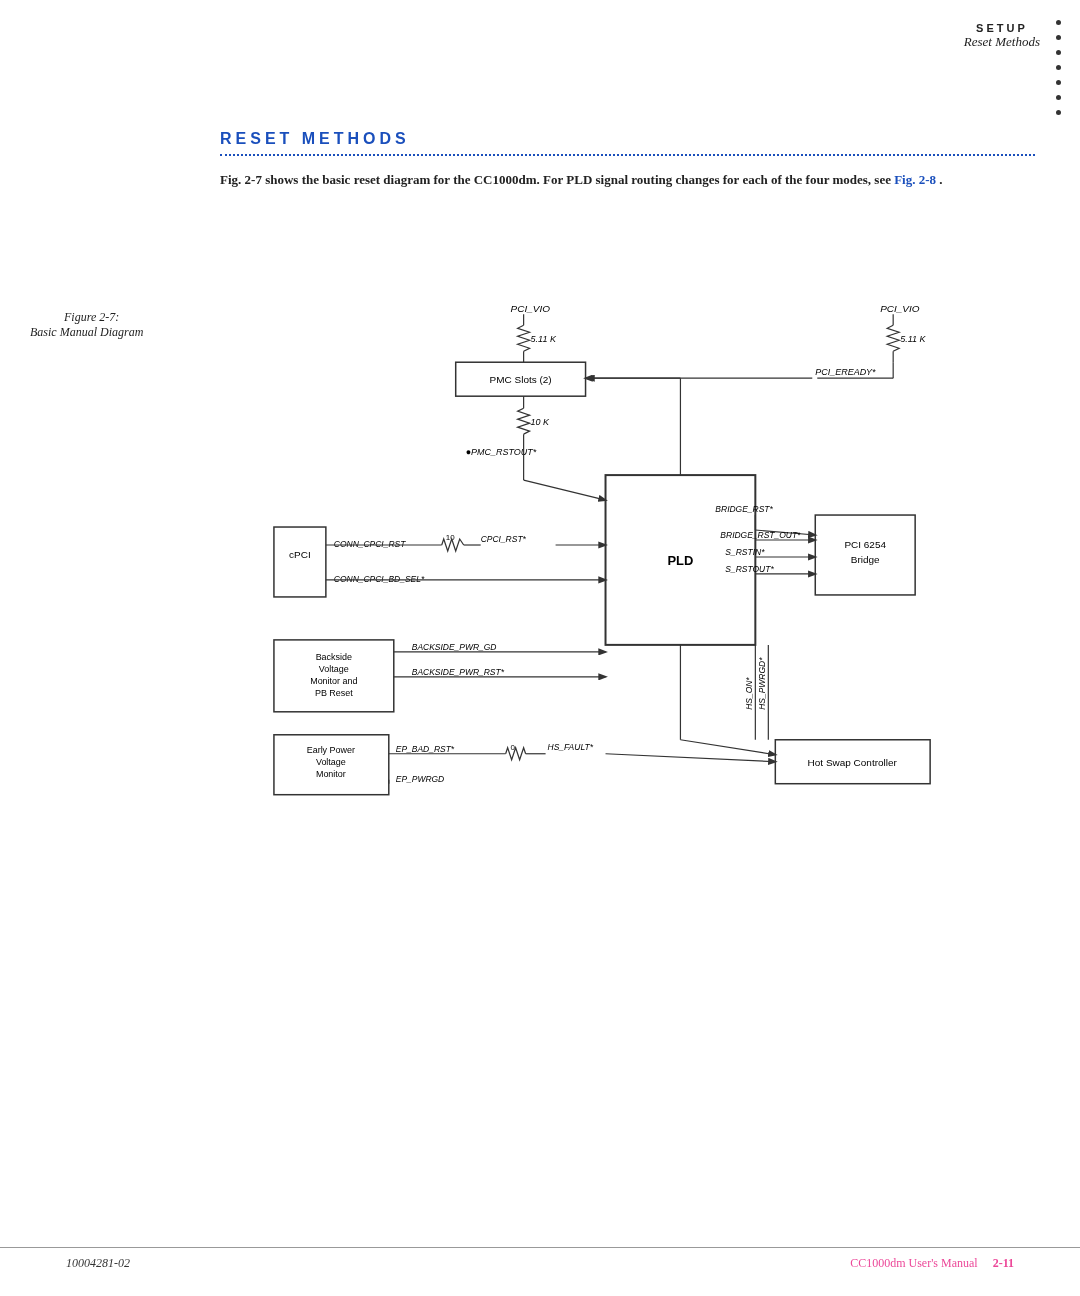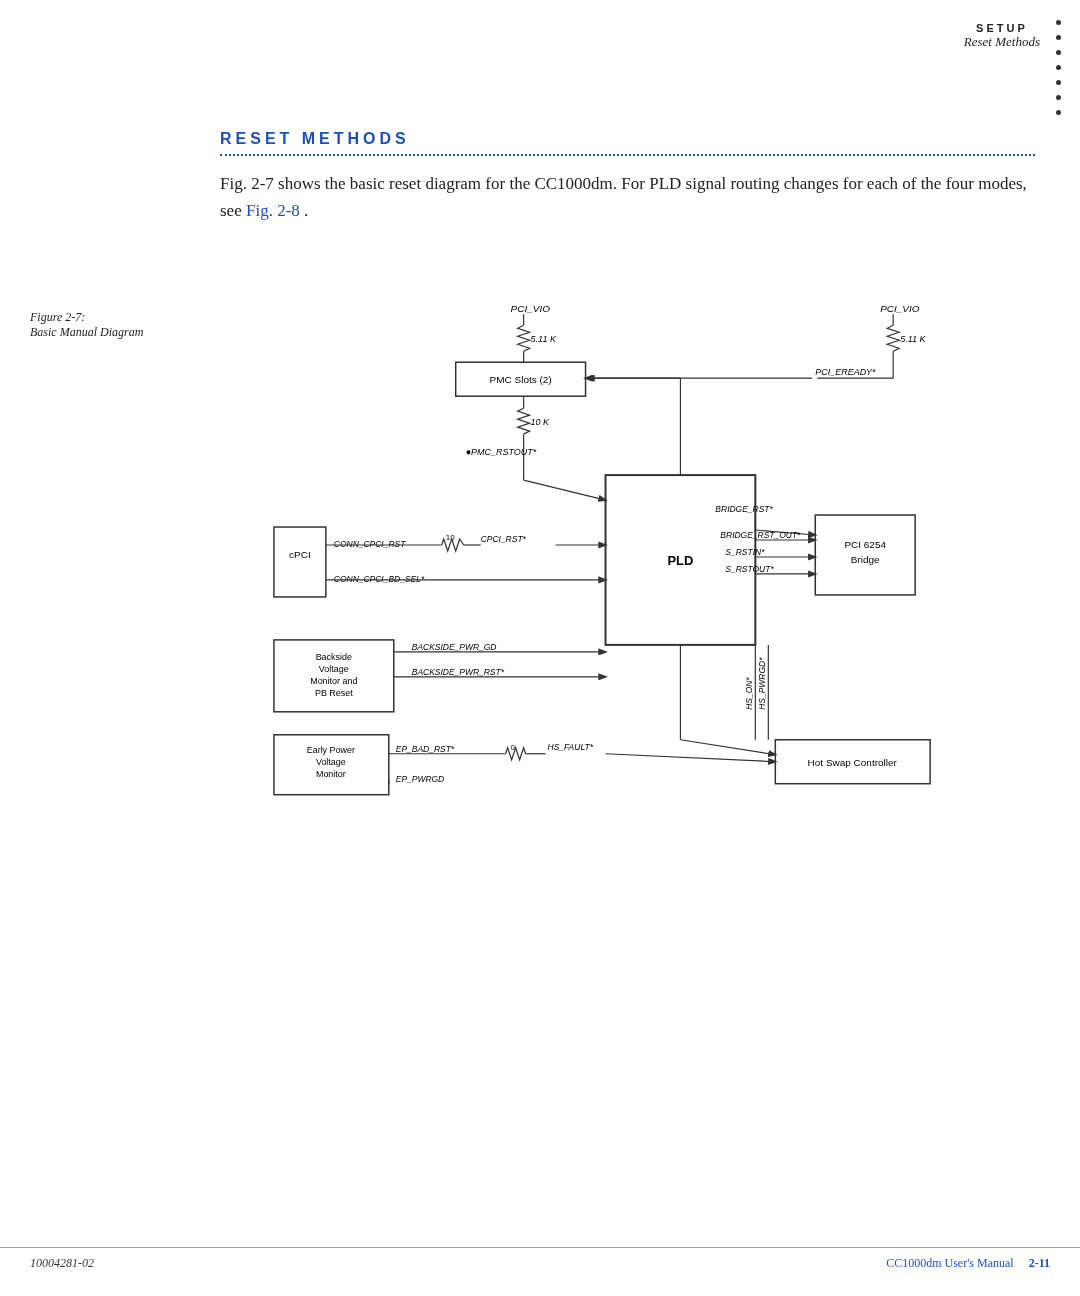--- a/index.html
+++ b/index.html
@@ -74,41 +74,43 @@
 
     
     .dotted-line {
       width: 100%;
       border-top: 2px dotted #1a4fbc;
       margin-bottom: 14px;
     }
 
     
     .body-text {
-      font-size: 17px;
+      font-size: 13px;
       line-height: 1.6;
       color: #222;
       margin-bottom: 20px;
+      font-weight: bold;
     }
     .body-text a, .fig-link {
       color: #1a4fbc;
       text-decoration: none;
     }
 
     
     .figure-label {
       position: absolute;
       left: 30px;
       top: 310px;
       width: 160px;
     }
     .figure-label-title {
       font-size: 12px;
       font-style: italic;
       color: #222;
+      margin-left: 34px;
     }
     .figure-label-sub {
       font-size: 12px;
       font-style: italic;
       color: #222;
     }
 
     
     .diagram-container {
       position: absolute;
@@ -120,32 +122,32 @@
 
     
     .footer {
       position: absolute;
       bottom: 25px;
       left: 0;
       right: 0;
       display: flex;
       justify-content: space-between;
       align-items: center;
-      padding: 0 30px;
+      padding: 0 66px;
       border-top: 1px solid #999;
       padding-top: 8px;
     }
     .footer-left {
       font-style: italic;
       font-size: 12px;
       color: #333;
     }
     .footer-right {
       font-size: 12px;
-      color: #1d4ed8;
+      color: #ec4899;
       text-align: right;
     }
     .footer-right strong {
       font-weight: bold;
     }
 
     
     .diagram-svg {
       width: 100%;
       height: 100%;

